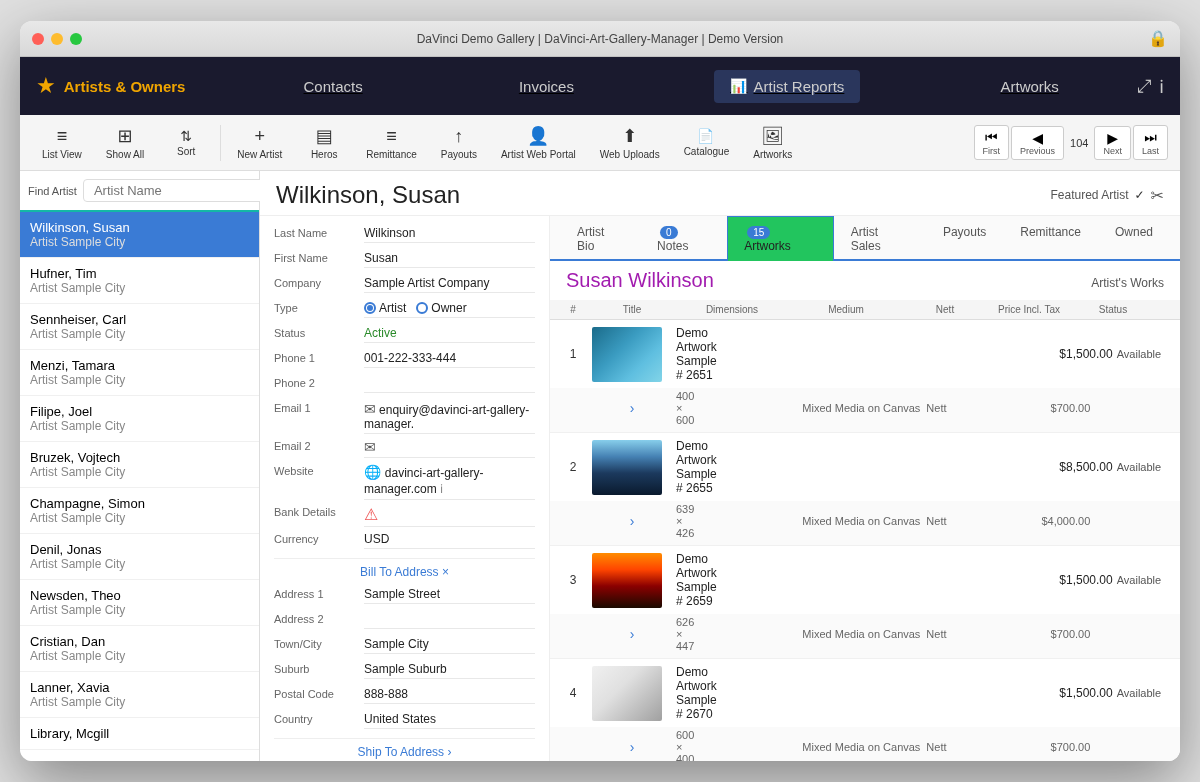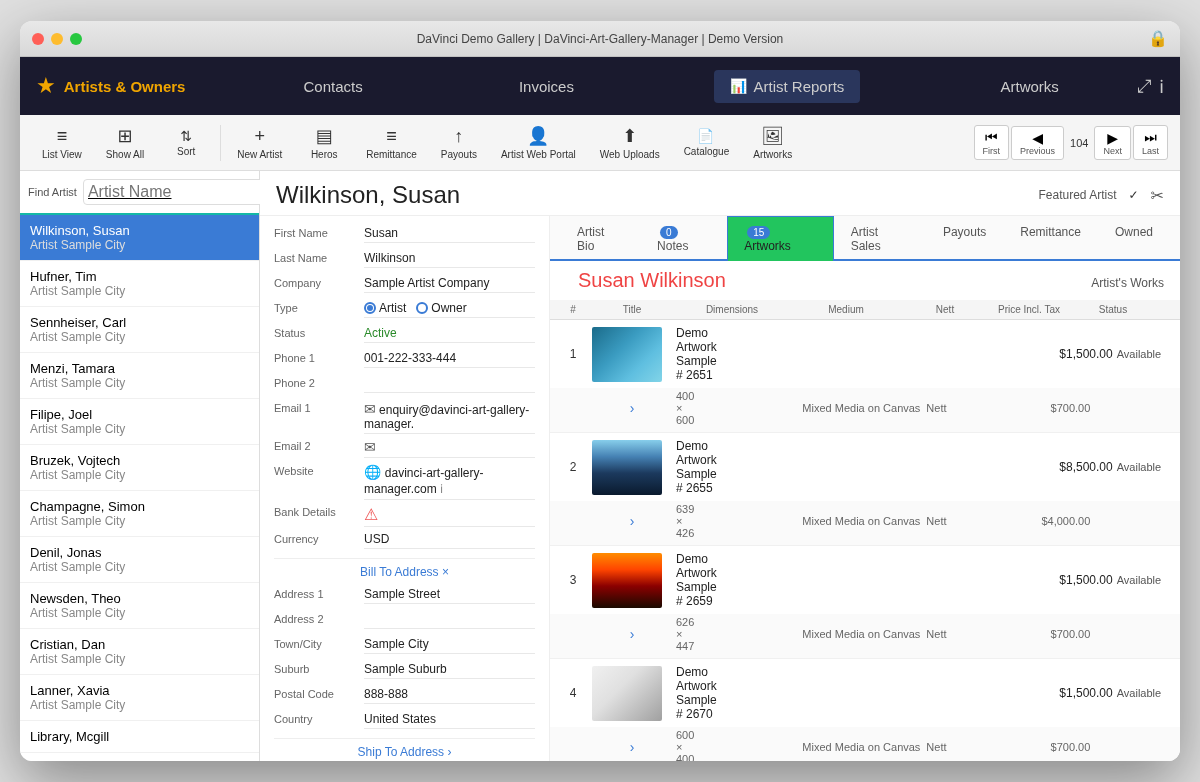--- a/index.html
+++ b/index.html
@@ -62,20 +62,21 @@
       font-size: 15px;
       font-weight: 600;
       margin-right: 40px;
       white-space: nowrap;
     }
     .nav-items {
       display: flex;
       flex: 1;
       justify-content: space-around;
       align-items: center;
+      text-decoration: underline;
     }
     .nav-item {
       color: #ccc;
       font-size: 15px;
       cursor: pointer;
       padding: 8px 16px;
       display: flex;
       align-items: center;
       gap: 6px;
     }
@@ -170,23 +171,22 @@
     }
     .find-artist label {
       font-size: 11px;
       color: #555;
       white-space: nowrap;
     }
     .find-artist input {
       flex: 1;
       border: 1px solid #ddd;
       border-radius: 4px;
-      padding: 3px 4px;
-      font-size: 16px;
-      text-decoration: underline;
+      padding: 3px 10px;
+      font-size: 13px;
     }
     .artist-list {
       flex: 1;
       overflow-y: auto;
     }
     .artist-item {
       padding: 8px 10px;
       cursor: pointer;
       border-bottom: 1px solid #f0f0f0;
     }
@@ -219,21 +219,21 @@
       justify-content: space-between;
     }
     .detail-title {
       font-size: 24px;
       font-weight: 300;
       color: #222;
     }
     .featured-artist-badge {
       display: flex;
       align-items: center;
-      gap: 12px;
+      gap: 6px;
       font-size: 12px;
       color: #555;
     }
     .featured-check {
       color: #333;
     }
     .scissor-icon { font-size: 16px; cursor: pointer; color: #555; }
     .radio-group { display: flex; gap: 10px; align-items: center; }
     .radio-option { display: flex; align-items: center; gap: 3px; font-size: 12px; cursor: pointer; }
     .radio-dot {
@@ -329,22 +329,21 @@
     }
     .artwork-header {
       padding: 8px 16px;
       display: flex;
       justify-content: space-between;
       align-items: baseline;
     }
     .artwork-title {
       font-size: 20px;
       font-weight: 300;
-      color: #ef4444;
-      margin-left: 12px;
+      color: #a21caf;
     }
     .artists-works-label {
       font-size: 12px;
       color: #555;
     }
     .artwork-table {
       flex: 1;
       overflow-y: auto;
     }
     .art-table-header {
@@ -576,26 +575,26 @@
           <span>Featured Artist</span>
           <span class="featured-check">✓</span>
           <span class="scissor-icon">✂</span>
         </div>
       </div>
 
       <div class="detail-body">
 
         <div class="form-section">
           <div class="form-row">
+            <span class="fr-label">Last Name</span>
+            <span class="fr-value">Wilkinson</span>
+          </div>
+          <div class="form-row">
             <span class="fr-label">First Name</span>
             <span class="fr-value">Susan</span>
-          </div>
-          <div class="form-row">
-            <span class="fr-label">Last Name</span>
-            <span class="fr-value">Wilkinson</span>
           </div>
           <div class="form-row">
             <span class="fr-label">Company</span>
             <span class="fr-value">Sample Artist Company</span>
           </div>
           <div class="form-row">
             <span class="fr-label">Type</span>
             <span class="fr-value">
               <span class="radio-group">
                 <label class="radio-option">

